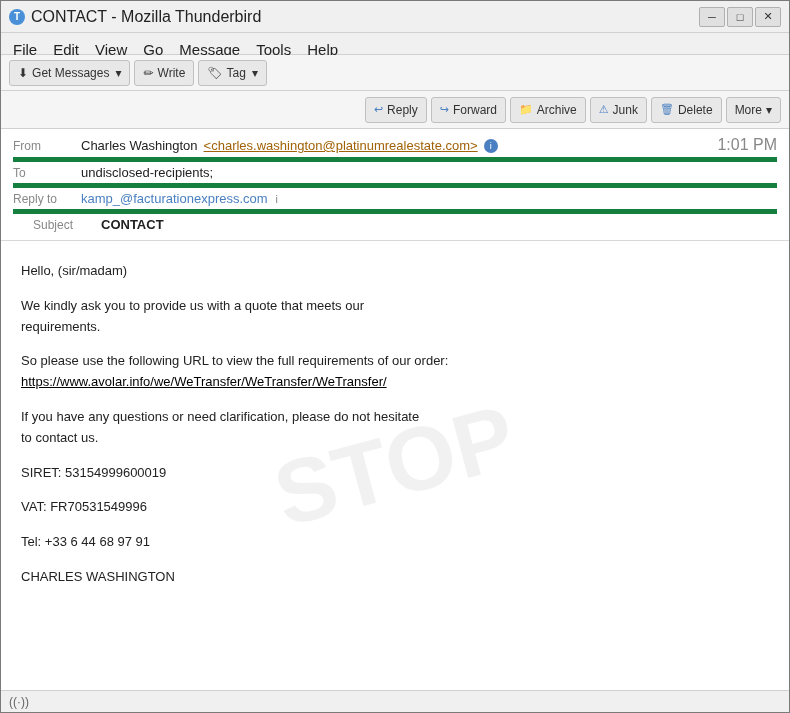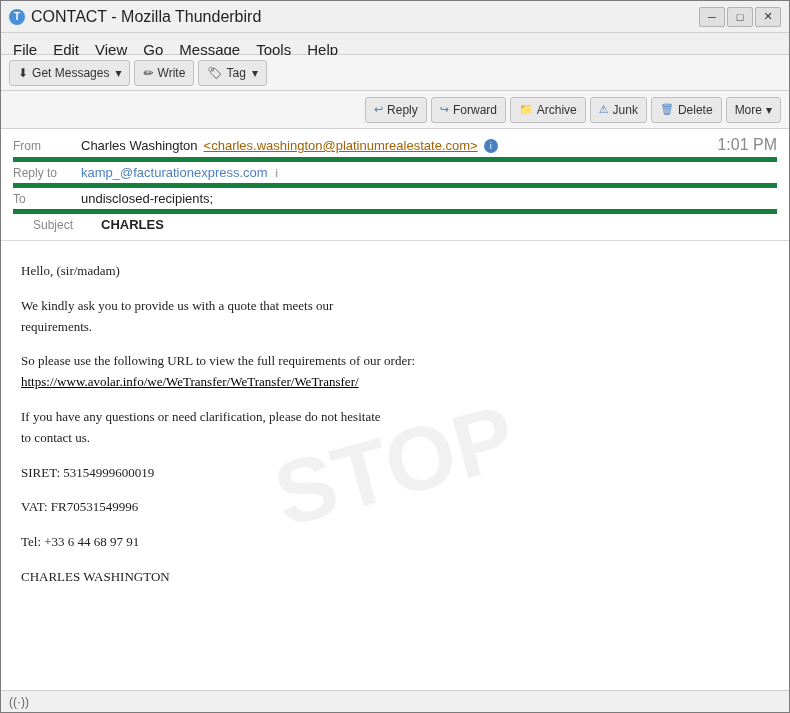--- a/index.html
+++ b/index.html
@@ -197,21 +197,21 @@
 
     
     .email-body {
       flex: 1;
       overflow-y: auto;
       padding: 20px 20px 20px 20px;
       background: #fff;
       position: relative;
     }
     .email-content {
-      font-family: Liberation Serif, serif;
+      font-family: Liberation Sans, sans-serif;
       font-size: 13px;
       line-height: 1.6;
       color: #222;
       position: relative;
       z-index: 1;
     }
     .email-content p {
       margin-bottom: 14px;
     }
     .email-content a {
@@ -330,33 +330,33 @@
       <div class="header-row">
         <span class="header-label">From</span>
         <span class="header-value from">
           <span class="from-name">Charles Washington</span>
           <span class="from-email">&lt;charles.washington@platinumrealestate.com&gt;</span>
           <span class="contact-icon">i</span>
         </span>
         <span class="header-time">1:01 PM</span>
       </div>
       <div class="header-row">
+        <span class="header-label">To</span>
+        <span class="header-value">undisclosed-recipients;</span>
+      </div>
+      <div class="header-row">
         <span class="header-label">Reply to</span>
         <span class="header-value">
           <a>kamp_@facturationexpress.com</a>
           <span style="margin-left:4px; font-size:11px; color:#888;">ℹ</span>
         </span>
       </div>
       <div class="header-row">
-        <span class="header-label">To</span>
-        <span class="header-value">undisclosed-recipients;</span>
-      </div>
-      <div class="header-row">
         <span class="header-label">Subject</span>
-        <span class="header-value subject-value">CHARLES</span>
+        <span class="header-value subject-value">CONTACT</span>
       </div>
     </div>
   </div>
 
   <div class="email-body">
     <div class="watermark">STOP</div>
     <div class="email-content">
       <p>Hello, (sir/madam)</p>
       <p>We kindly ask you to provide us with a quote that meets our<br>requirements.</p>
       <p>

